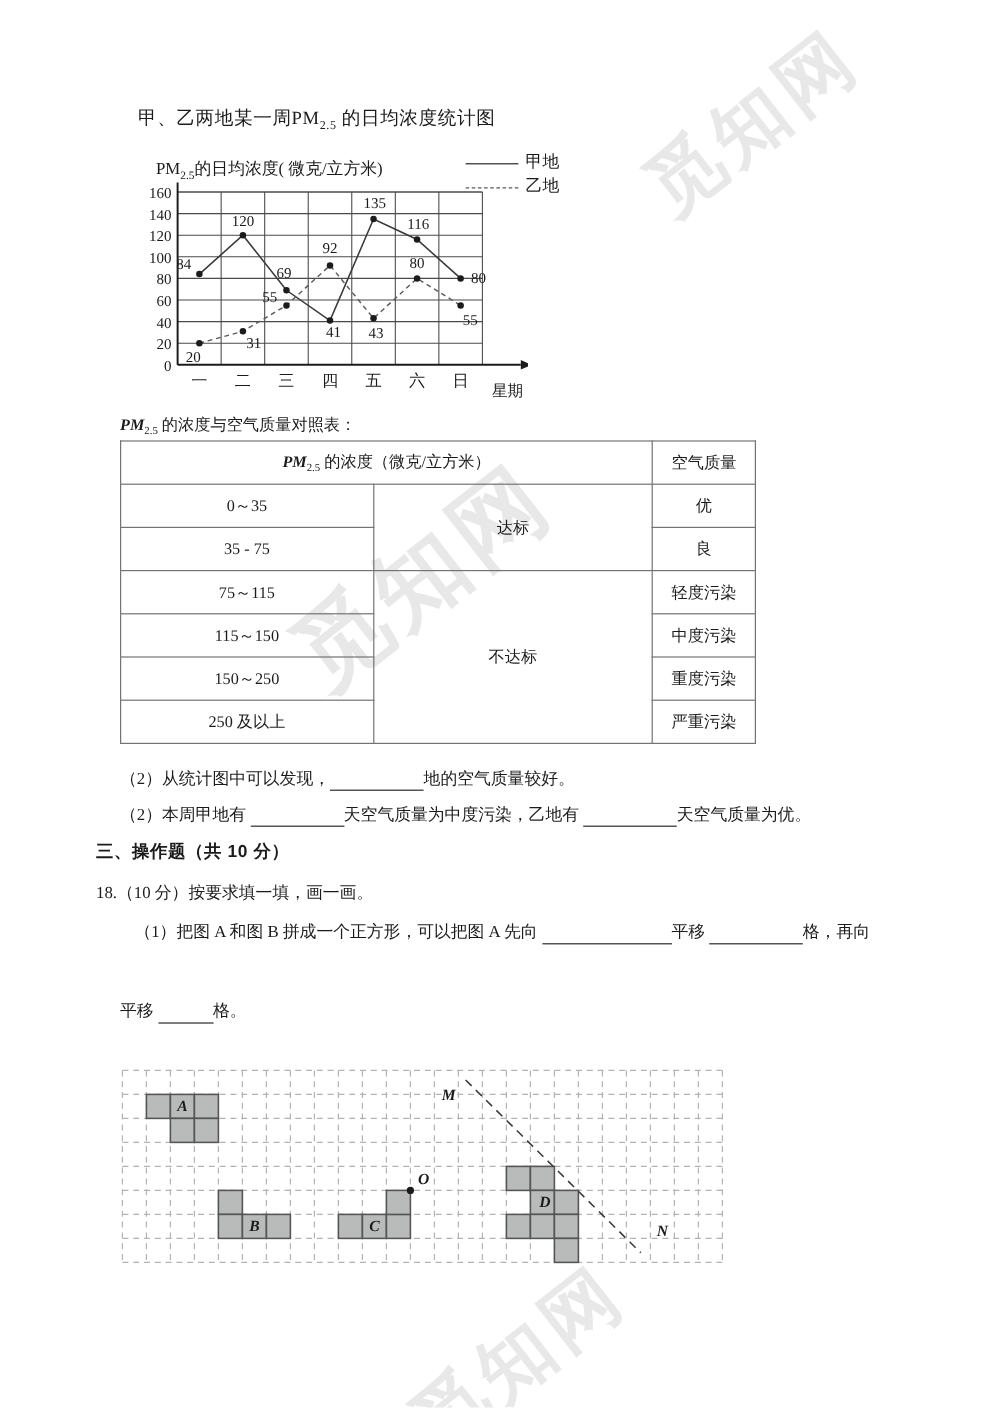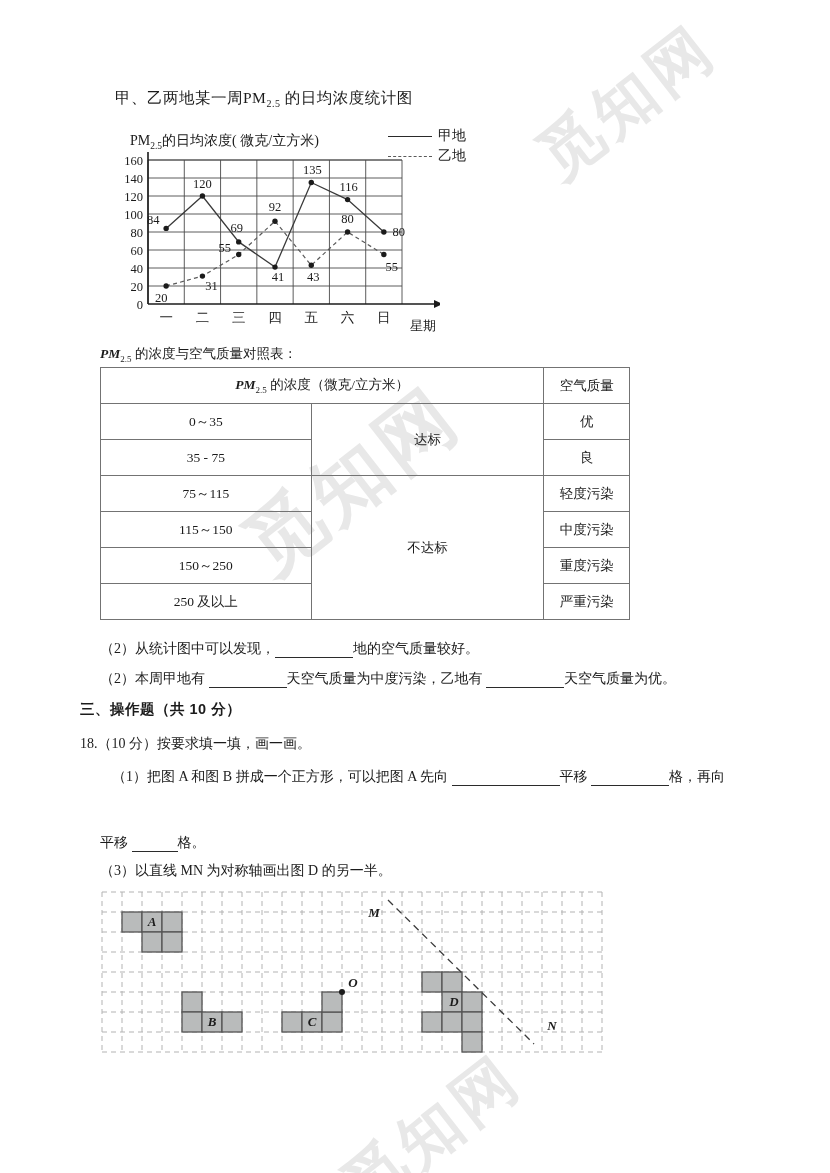--- a/index.html
+++ b/index.html
@@ -260,21 +260,20 @@
   </div>
 
   <div class="q" style="left:100px; top:768px;margin-left:12px;">
     <span>（1）把图 A 和图 B 拼成一个正方形，可以把图 A 先向</span>&nbsp;<span class="blank" style="width:108px">&nbsp;</span><span>平移</span>&nbsp;<span class="blank b-md">&nbsp;</span><span>格，再向</span>
   </div>
 
   <div class="q" style="left:100px; top:798px;margin-top:36px;">
     <span>平移</span>&nbsp;<span class="blank b-sm">&nbsp;</span><span>格。</span>
   </div>
 
-  <div class="q" style="left:100px; top:862px;">（3）以直线 MN 为对称轴画出图 D 的另一半。</div>
 
   <div class="gridfig">
     <svg width="510" height="172" viewBox="0 0 510 172">
       <g id="fig-grid">
           <line x1="4" y1="4" x2="504" y2="4" stroke="#b3b3b3" stroke-width="1" stroke-dasharray="5,4"></line>
           <line x1="4" y1="24" x2="504" y2="24" stroke="#b3b3b3" stroke-width="1" stroke-dasharray="5,4"></line>
           <line x1="4" y1="44" x2="504" y2="44" stroke="#b3b3b3" stroke-width="1" stroke-dasharray="5,4"></line>
           <line x1="4" y1="64" x2="504" y2="64" stroke="#b3b3b3" stroke-width="1" stroke-dasharray="5,4"></line>
           <line x1="4" y1="84" x2="504" y2="84" stroke="#b3b3b3" stroke-width="1" stroke-dasharray="5,4"></line>
           <line x1="4" y1="104" x2="504" y2="104" stroke="#b3b3b3" stroke-width="1" stroke-dasharray="5,4"></line>

